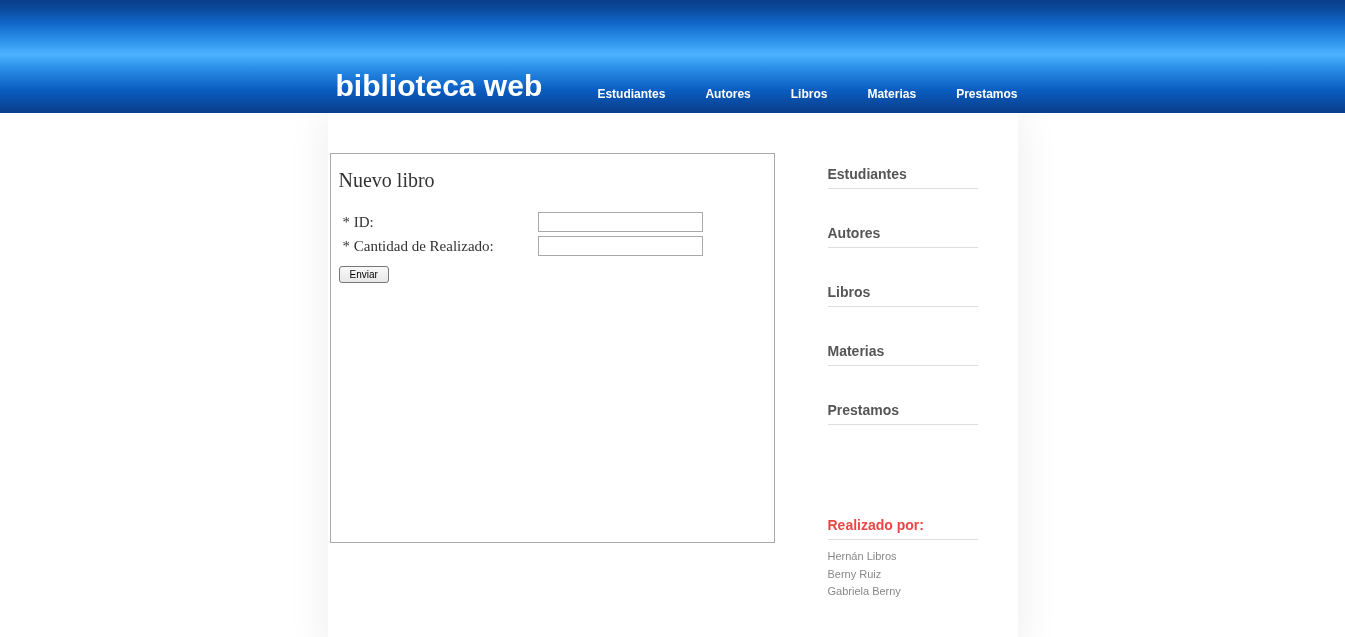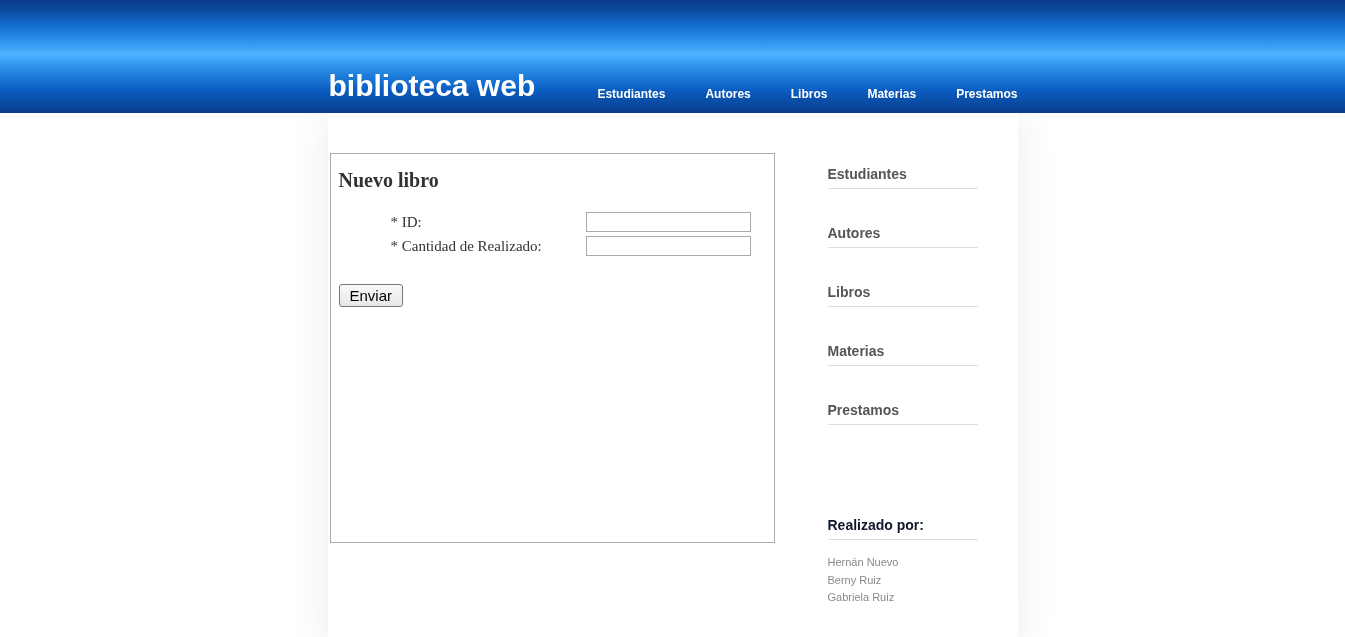--- a/index.html
+++ b/index.html
@@ -19,21 +19,21 @@
   position: relative;
 }
 .header-inner {
   width: 690px;
   margin: 0 auto;
   height: 100%;
   position: relative;
 }
 .site-title {
   position: absolute;
-  left: 1px;
+  left: 8px;
   bottom: 10px;
   color: #fff;
   font-size: 30px;
   font-weight: bold;
   letter-spacing: 0px;
 }
 .top-nav {
   position: absolute;
   right: 0;
   bottom: 12px;
@@ -65,28 +65,27 @@
   width: 445px;
   height: 390px;
   border: 1px solid #aaa;
   overflow-x: scroll;
   overflow-y: hidden;
   padding: 15px 8px;
   font-family: "Times New Roman", serif;
 }
 .iframe-box h2 {
   font-size: 20px;
-  font-weight: bold;
+  font-weight: normal;
   margin-bottom: 18px;
   font-family: "Times New Roman", serif;
 }
 .iframe-box table {
   border-collapse: collapse;
   font-size: 15px;
-  margin-left: 48px;
 }
 .iframe-box td {
   padding: 2px 4px;
   vertical-align: middle;
 }
 .iframe-box td.label-cell {
   width: 195px;
   white-space: nowrap;
 }
 .iframe-box input[type="text"] {
@@ -98,23 +97,23 @@
 }
 .iframe-box textarea {
   width: 170px;
   height: 80px;
   border: 1px solid #aaa;
   font-family: Arial, sans-serif;
   font-size: 13px;
   resize: both;
 }
 .submit-btn {
-  margin-top: 26px;
+  margin-top: 8px;
   padding: 2px 10px;
-  font-size: 15px;
+  font-size: 10px;
   border: 1px solid #777;
   border-radius: 3px;
   background: linear-gradient(#f8f8f8, #e8e8e8);
   cursor: pointer;
   font-family: Arial, sans-serif;
 }
 .sidebar {
   width: 150px;
   margin-left: 50px;
   padding-top: 5px;
@@ -124,25 +123,25 @@
   font-weight: bold;
   color: #555;
   padding: 8px 0 6px 0;
   border-bottom: 1px solid #ddd;
   margin-bottom: 28px;
   cursor: pointer;
 }
 .credits-title {
   font-size: 14px;
   font-weight: bold;
-  color: #0f172a;
+  color: #ef4444;
   padding-bottom: 6px;
   border-bottom: 1px solid #ddd;
   margin-top: 92px;
-  margin-bottom: 14px;
+  margin-bottom: 8px;
 }
 .credits p {
   font-size: 11px;
   color: #888;
   line-height: 1.6;
 }
 </style>
 </head>
 <body>
 
@@ -182,18 +181,18 @@
   <aside class="sidebar">
     <div class="side-nav">
       <h2>Estudiantes</h2>
       <h2>Autores</h2>
       <h2>Libros</h2>
       <h2>Materias</h2>
       <h2>Prestamos</h2>
     </div>
     <div class="credits">
       <div class="credits-title">Realizado por:</div>
-      <p>Hernán Nuevo</p>
+      <p>Hernán Libros</p>
       <p>Berny Ruiz</p>
-      <p>Gabriela Ruiz</p>
+      <p>Gabriela Berny</p>
     </div>
   </aside>
 </div>
 
 </body></html>

